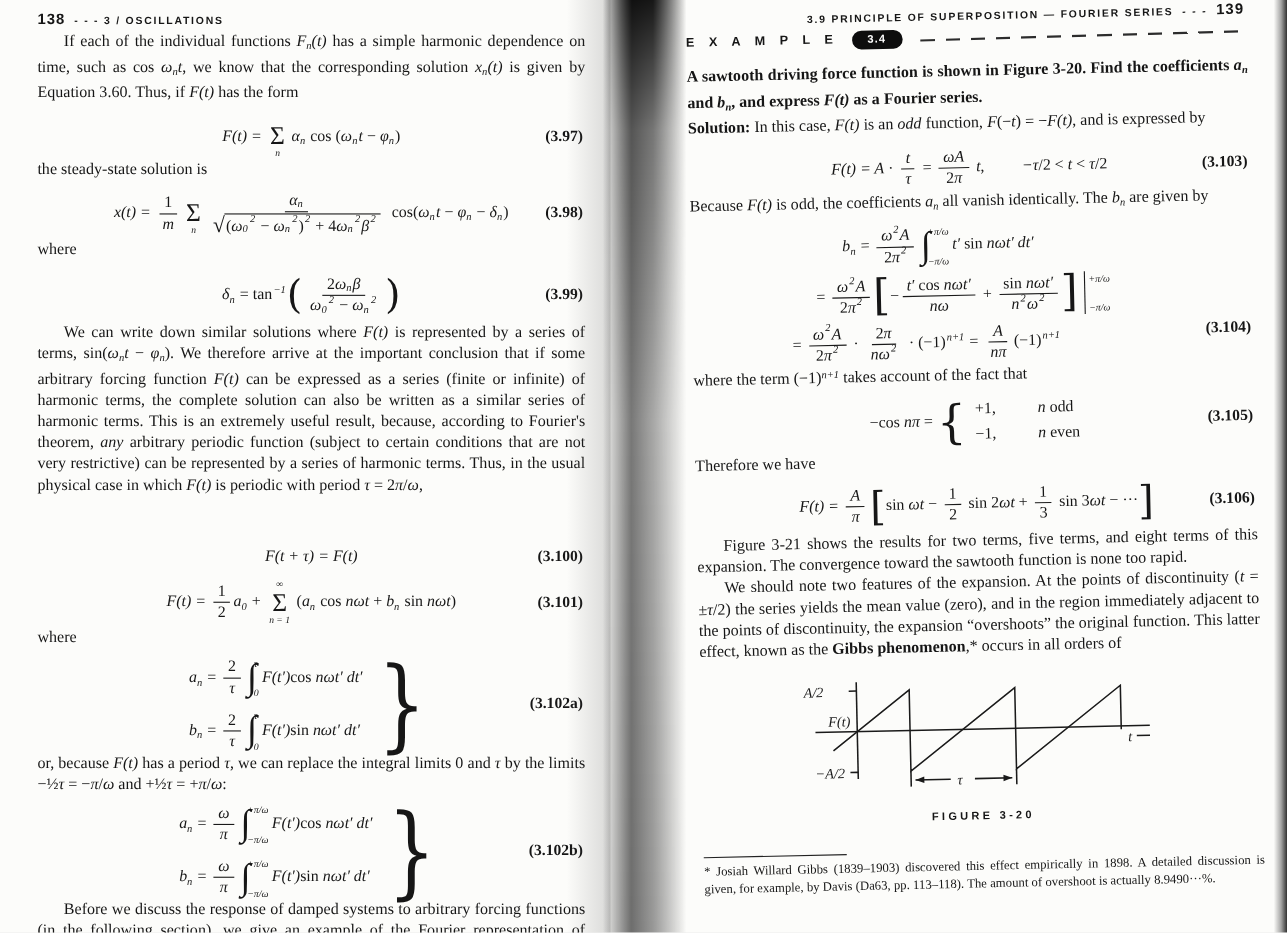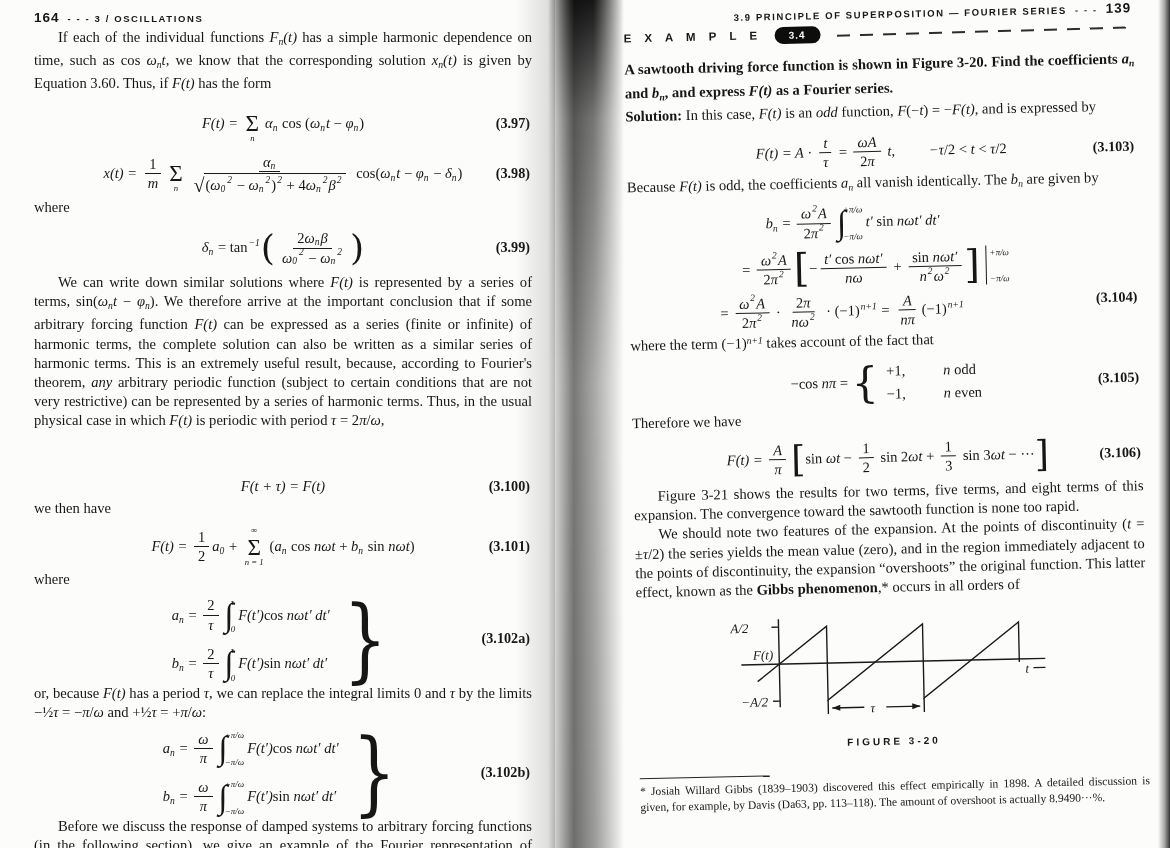--- a/index.html
+++ b/index.html
@@ -99,21 +99,21 @@
   .fnrule{width:130px;border-top:1.4px solid #222;margin:22px 0 5px 0;}
   .footnote{font-size:11.6px;line-height:15.5px;text-align:justify;margin:0;}
 </style>
 </head>
 <body>
 
 <div class="stage">
 
   <div class="page left">
     <div class="runhead">
-      <span class="pgnum">164</span>
+      <span class="pgnum">138</span>
       <span class="sec">- - -   3   /   OSCILLATIONS</span>
     </div>
 
     <p class="body indent mt20"><span class="mr">If each of the individual functions </span><span class="mi">F</span><span class="mrow msub"><span class="mi">n</span></span><span class="mi">(t)</span><span class="mr"> has a simple harmonic dependence on time, such as cos </span><span class="mi">ω</span><span class="mrow msub"><span class="mi">n</span></span><span class="mi">t</span><span class="mr">, we know that the corresponding solution </span><span class="mi">x</span><span class="mrow msub"><span class="mi">n</span></span><span class="mi">(t)</span><span class="mr"> is given by Equation 3.60. Thus, if </span><span class="mi">F(t)</span><span class="mr"> has the form</span></p>
 
     <div class="eqrow mt10" style="min-height:36px;">
       <span class="math">
           <span class="mi">F(t) = </span>
           <span class="msum">
             <span class="mrow mhi"></span>
@@ -136,20 +136,21 @@
           <span class="mr"> − </span>
           <span class="mi">φ</span>
           <span class="mrow msub">
             <span class="mi">n</span>
           </span>
           <span class="mr">)</span>
         </span>
       <span class="eqtag">(3.97)</span>
     </div>
 
+    <p class="body mt6">the steady-state solution is</p>
 
     <div class="eqrow mt6" style="min-height:48px;">
       <span class="math">
           <span class="mi">x(t) = </span>
           <span class="mfrac">
             <span class="mrow mnum">
               <span class="mr">1</span>
             </span>
             <span class="mrow mden">
               <span class="mi">m</span>
@@ -279,21 +280,20 @@
 
     <p class="body indent mt8"><span class="mr">We can write down similar solutions where </span><span class="mi">F(t)</span><span class="mr"> is represented by a series of terms, sin(</span><span class="mi">ω</span><span class="mrow msub"><span class="mi">n</span></span><span class="mi">t</span><span class="mr"> − </span><span class="mi">φ</span><span class="mrow msub"><span class="mi">n</span></span><span class="mr">). We therefore arrive at the important conclusion that if some arbitrary forcing function </span><span class="mi">F(t)</span><span class="mr"> can be expressed as a series (finite or infinite) of harmonic terms, the complete solution can also be written as a similar series of harmonic terms. This is an extremely useful result, because, according to Fourier's theorem, </span><span class="mi">any</span><span class="mr"> arbitrary periodic function (subject to certain conditions that are not very restrictive) can be represented by a series of harmonic terms. Thus, in the usual physical case in which </span><span class="mi">F(t)</span><span class="mr"> is periodic with period </span><span class="mi">τ</span><span class="mr"> = 2</span><span class="mi">π</span><span class="mr">/</span><span class="mi">ω</span><span class="mr">,</span></p>
 
     <div class="eqrow mt10" style="min-height:24px;margin-top:44px;">
       <span class="math">
           <span class="mi">F(t + τ) = F(t)</span>
         </span>
       <span class="eqtag">(3.100)</span>
     </div>
 
-    <p class="body mt8">we then have</p>
 
     <div class="eqrow mt6" style="min-height:46px;">
       <span class="math">
           <span class="mi">F(t) = </span>
           <span class="mfrac">
             <span class="mrow mnum">
               <span class="mr">1</span>
             </span>
             <span class="mrow mden">
               <span class="mr">2</span>

